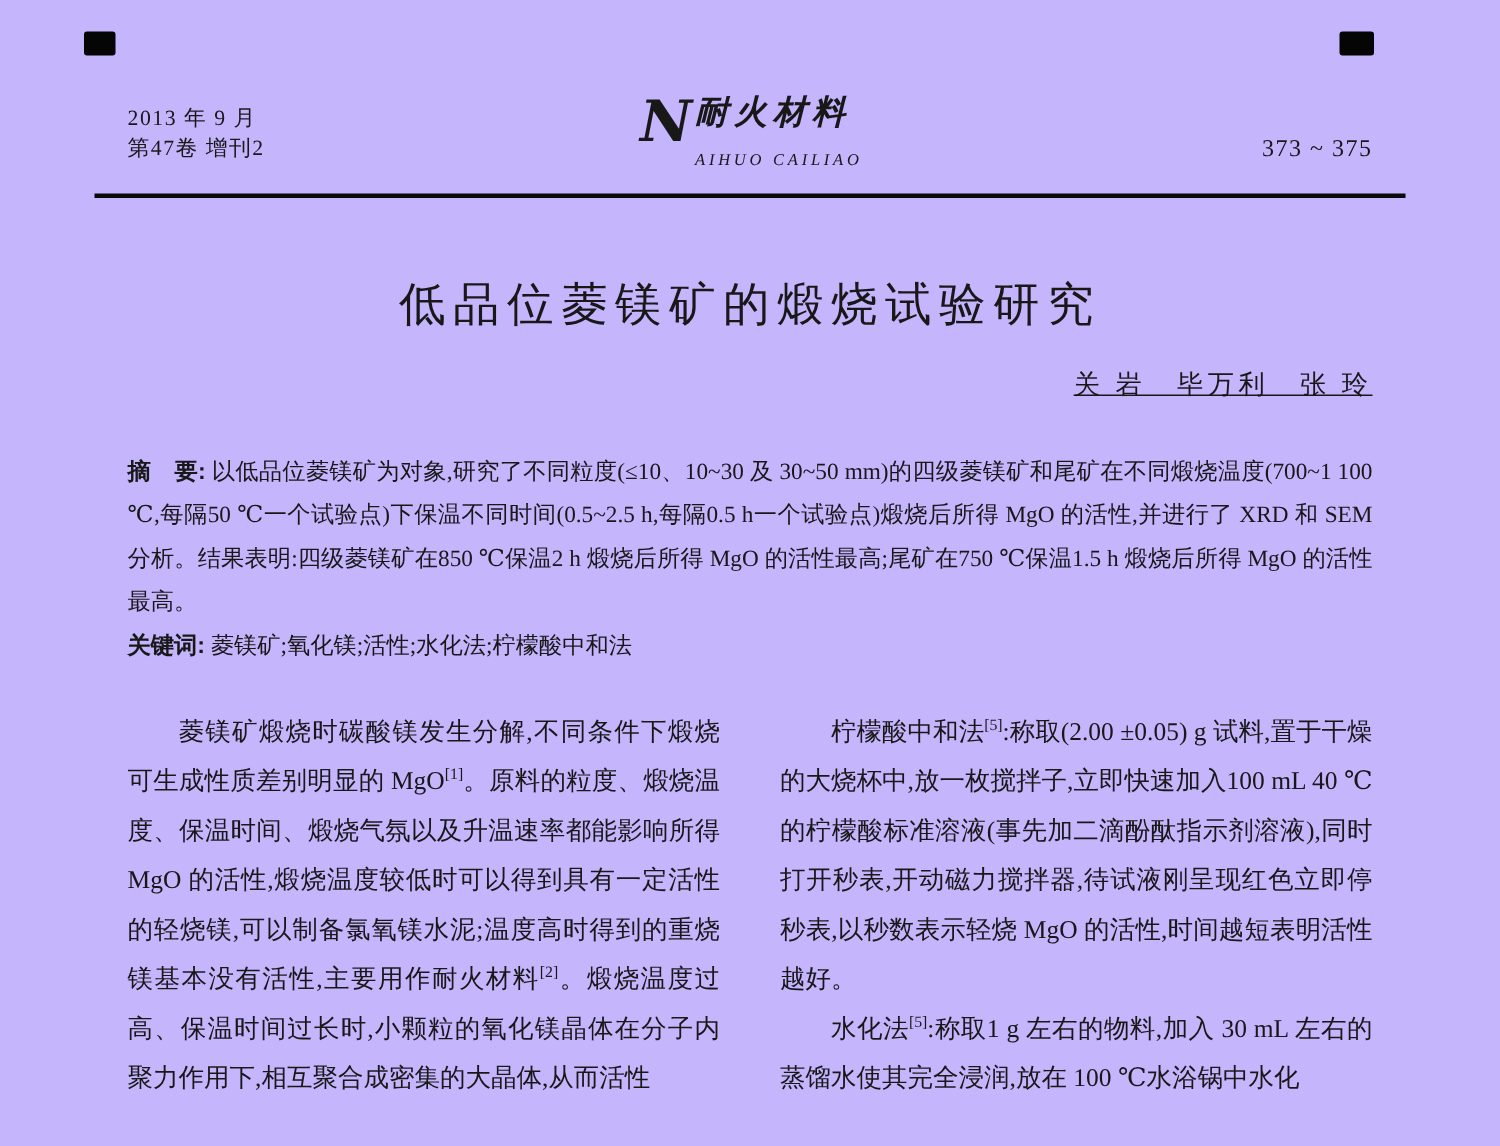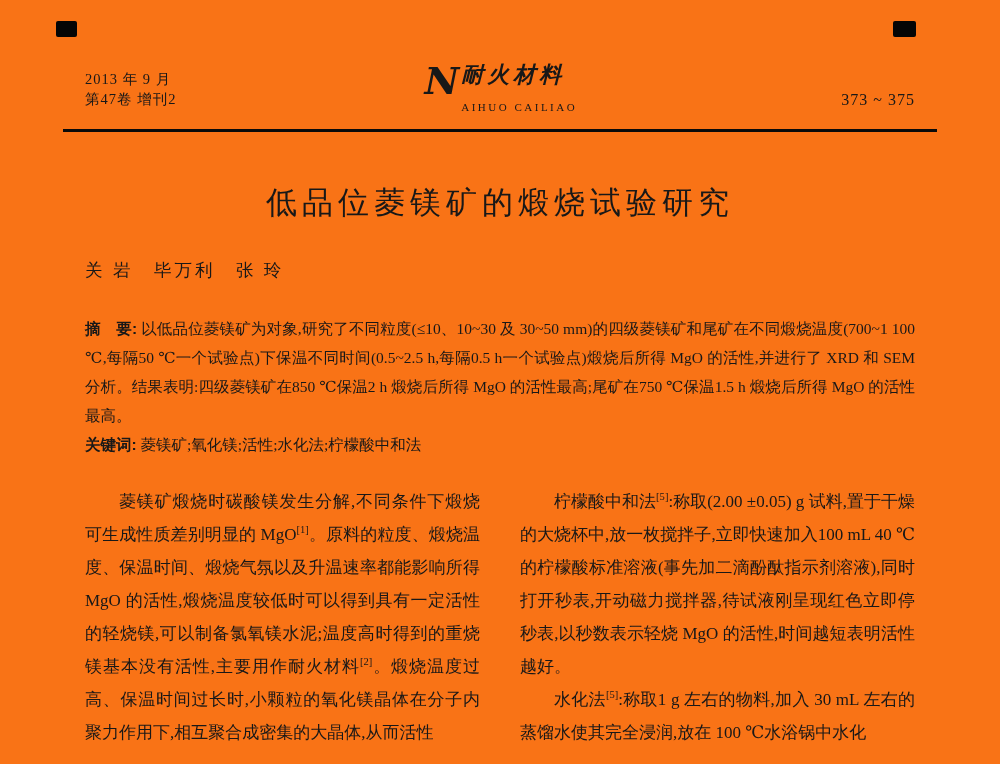--- a/index.html
+++ b/index.html
@@ -1,20 +1,20 @@
 <!DOCTYPE html>
 <html><head>
 <meta charset="utf-8">
 <style>
   html,body{margin:0;padding:0;background:#e8e8e6;}
   .page{
     position:relative;
     width:1000px;height:764px;
     margin:0 auto;
-    background:#f97316;
+    background:#c4b5fd;
     color:#181818;
     font-family:"Liberation Serif","DejaVu Serif",serif;
     overflow:hidden;
     box-sizing:border-box;
   }
   .scan-mark{position:absolute;background:#050505;border-radius:2px;}
   .scan-mark.tl{left:56px;top:21px;width:21px;height:16px;}
   .scan-mark.tr{left:893px;top:21px;width:23px;height:16px;}
   .content{padding:0 85px;}
 
@@ -30,34 +30,34 @@
     font-family:"DejaVu Serif","Liberation Serif",serif;
     font-style:italic;font-weight:bold;font-size:38px;line-height:34px;
   }
   .logo-stack{display:inline-block;text-align:left;}
   .logo-cn{
     display:block;font-weight:bold;font-style:italic;
     font-size:22px;letter-spacing:4px;line-height:22px;
     font-family:Liberation Serif, serif;
   }
   .logo-en{
-    display:block;font-size:11px;letter-spacing:2.5px;
+    display:block;font-style:italic;font-size:11px;letter-spacing:2.5px;
     margin-top:15px;
   }
   .rule{border-bottom:3px solid #0a0a0a;margin:16px -22px 0 -22px;}
 
   
   .article-title{
     text-align:center;font-weight:normal;
     font-size:31px;letter-spacing:5px;
     margin:50px 0 0 0;
     font-family:"Liberation Sans","DejaVu Sans",sans-serif;
   }
   .authors{
-    text-align:left;margin-top:34px;font-size:17.5px;letter-spacing:3px;
+    text-align:right;margin-top:20px;font-size:17.5px;letter-spacing:3px;text-decoration:underline;
   }
   .affiliation{
     text-align:center;margin-top:12px;font-size:14.5px;font-weight:bold;letter-spacing:1px;
   }
 
   
   .abstract{
     margin-top:32px;font-size:15.5px;line-height:29px;text-align:justify;
   }
   .label{

